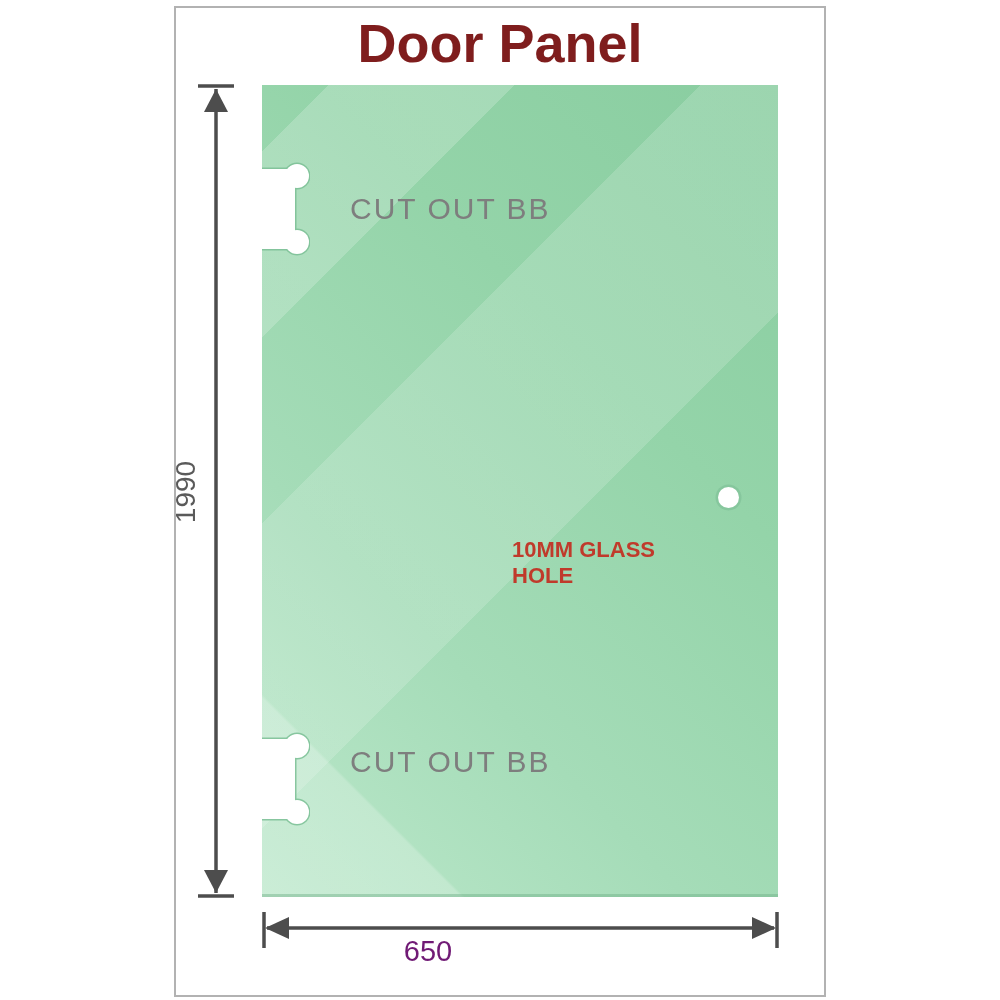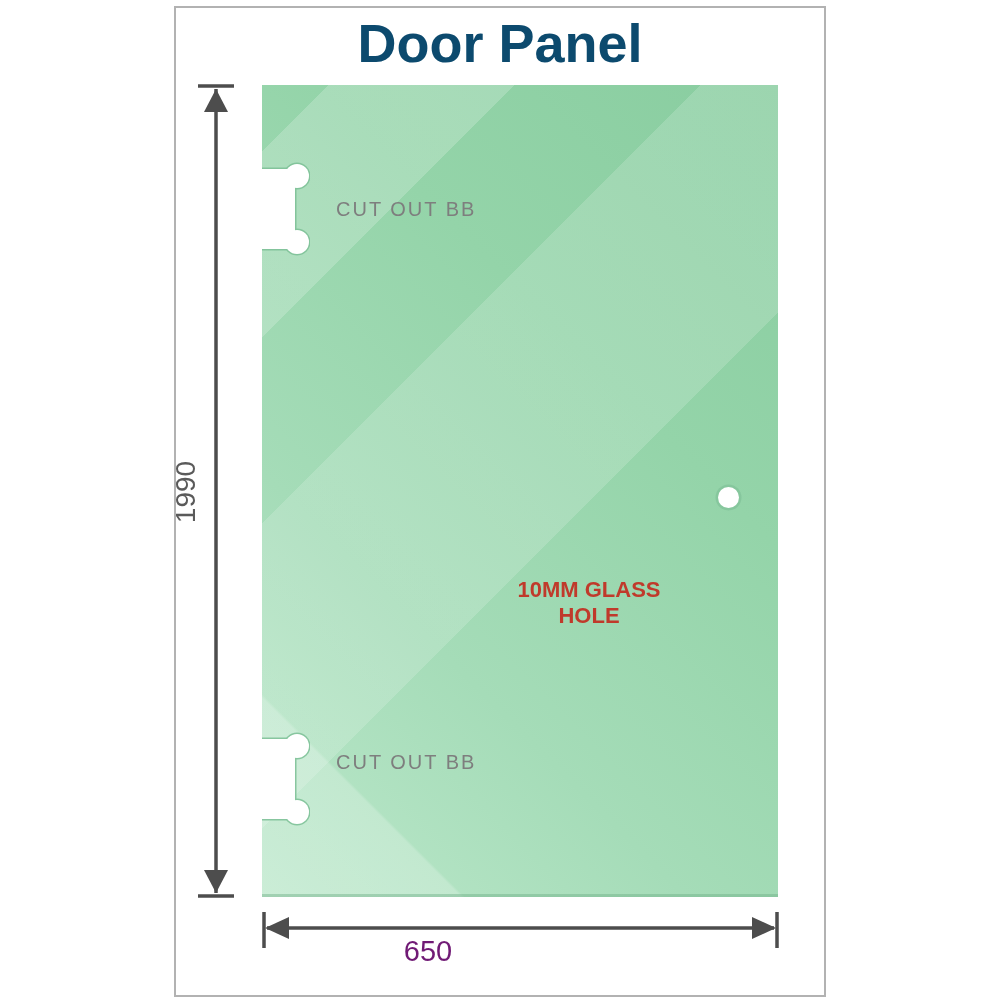--- a/index.html
+++ b/index.html
@@ -6,49 +6,49 @@
   #stage{
     position:relative;width:1000px;height:1000px;background:#ffffff;overflow:hidden;
     font-family:"Liberation Sans", sans-serif;
   }
   .frame{
     position:absolute;left:174px;top:6px;width:652px;height:991px;
     border:2px solid #b2b2b2;box-sizing:border-box;background:#ffffff;
   }
   .title{
     position:absolute;left:174px;top:14px;width:652px;height:60px;
-    text-align:center;font-size:54px;line-height:58px;font-weight:bold;color:#0c4a6e;
+    text-align:center;font-size:54px;line-height:58px;font-weight:bold;color:#7f1d1d;
     letter-spacing:0px;
   }
   .glass-panel{
     position:absolute;left:262px;top:85px;width:516px;height:812px;
     background:
       linear-gradient(45deg, rgba(255,255,255,0.22) 0 15%, rgba(255,255,255,0) 15.3%),
       linear-gradient(135deg, rgba(255,255,255,0) 0 5%, rgba(255,255,255,0.20) 5% 19%,
                       rgba(255,255,255,0) 19% 33%, rgba(255,255,255,0.16) 33% 56%,
                       rgba(255,255,255,0) 56%),
       linear-gradient(225deg, #89cda0 0%, #94d4a9 35%, #a5dcb8 68%, #bce8cb 100%);
     box-shadow: inset 0 -3px 0 0 rgba(110,175,135,0.45);
   }
   .cutout{position:absolute;left:262px;width:48px;height:100px;}
   .cutout.top{top:160px;}
   .cutout.bottom{top:730px;}
   .cutout-label{
-    position:absolute;left:336px;width:240px;height:30px;
-    font-size:20px;line-height:30px;letter-spacing:2px;color:#7e7e7e;
+    position:absolute;left:350px;width:240px;height:30px;
+    font-size:30px;line-height:30px;letter-spacing:2px;color:#7e7e7e;
   }
   .cutout-label.top{top:194px;}
   .cutout-label.bottom{top:747px;}
   .glass-hole{
     position:absolute;left:718px;top:487px;width:21px;height:21px;border-radius:50%;
     background:#ffffff;box-shadow:0 0 0 2.5px rgba(125,190,150,0.6);
   }
   .hole-label{
-    position:absolute;left:484px;top:537px;width:210px;height:26px;
-    text-align:center;font-size:22px;line-height:26px;font-weight:bold;color:#c03a2b;margin-top:40px;
+    position:absolute;left:512px;top:537px;width:210px;height:26px;
+    text-align:left;font-size:22px;line-height:26px;font-weight:bold;color:#c03a2b;
   }
   .dim{position:absolute;}
   .dim-v{left:190px;top:80px;}
   .dim-h{left:257px;top:908px;}
   .dim-label-height{
     position:absolute;left:146px;top:477px;width:80px;height:30px;
     text-align:center;font-size:28px;line-height:30px;color:#5a5a5a;
     transform:rotate(-90deg);
   }
   .dim-label-width{

